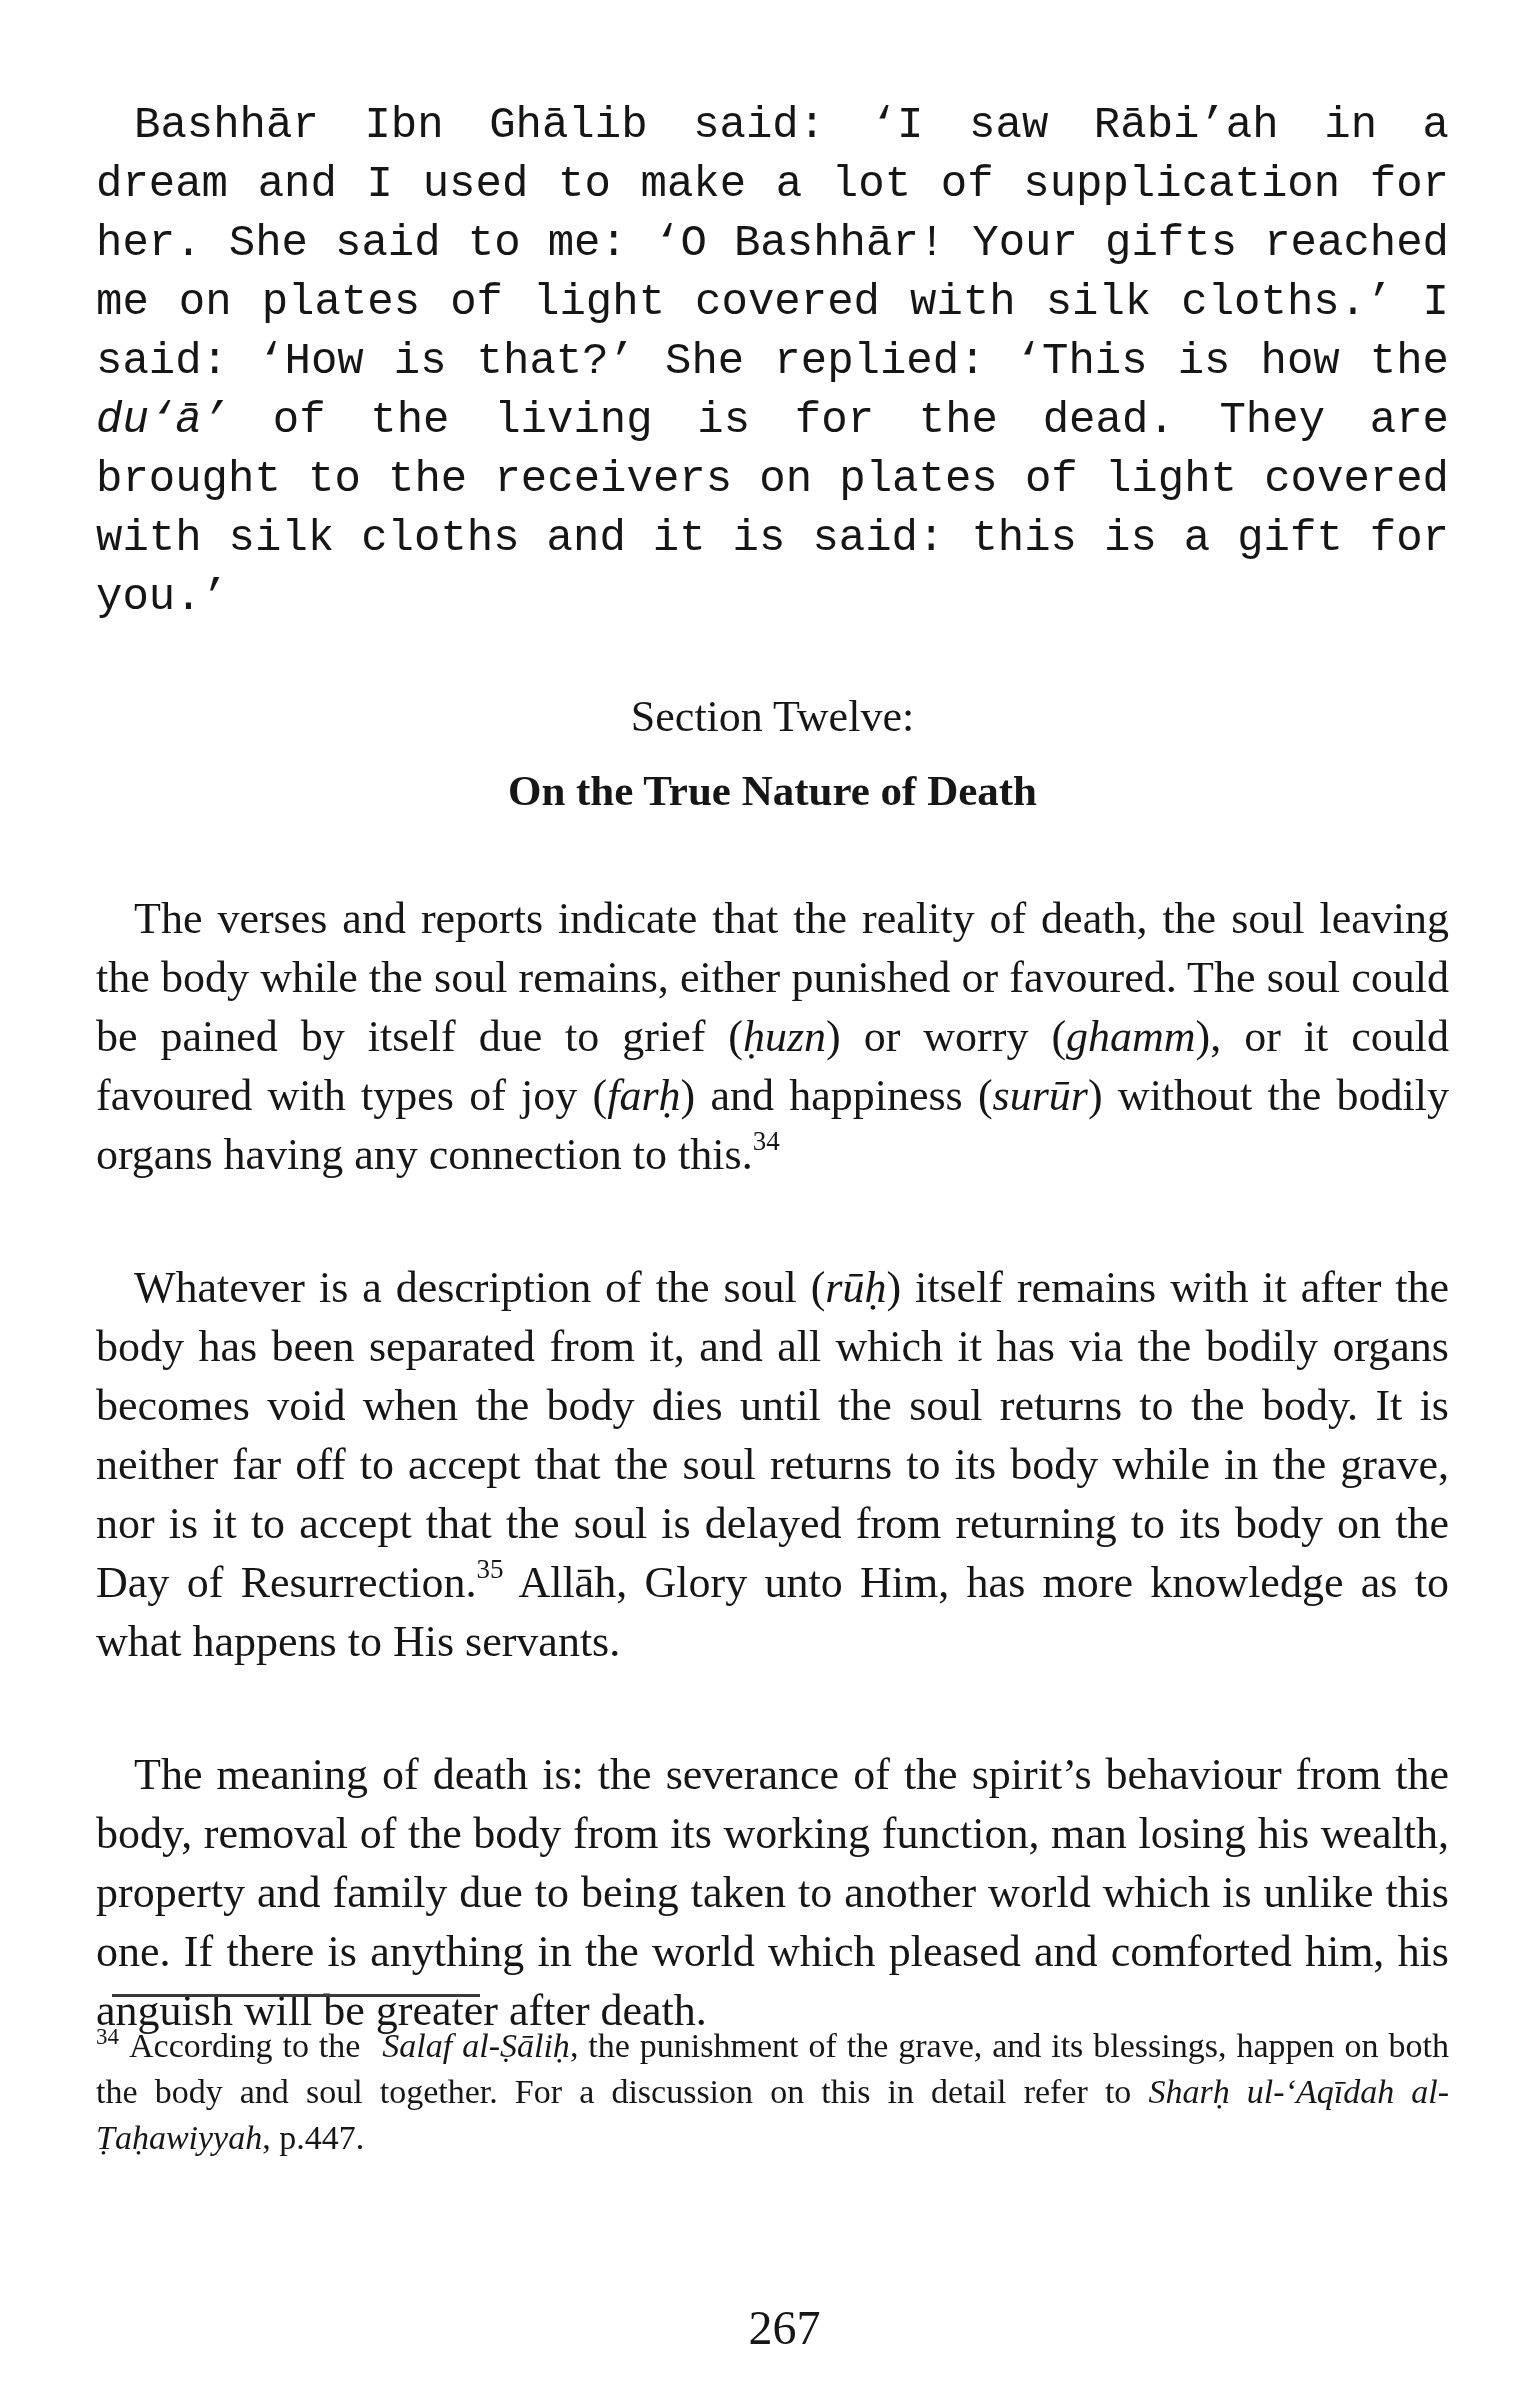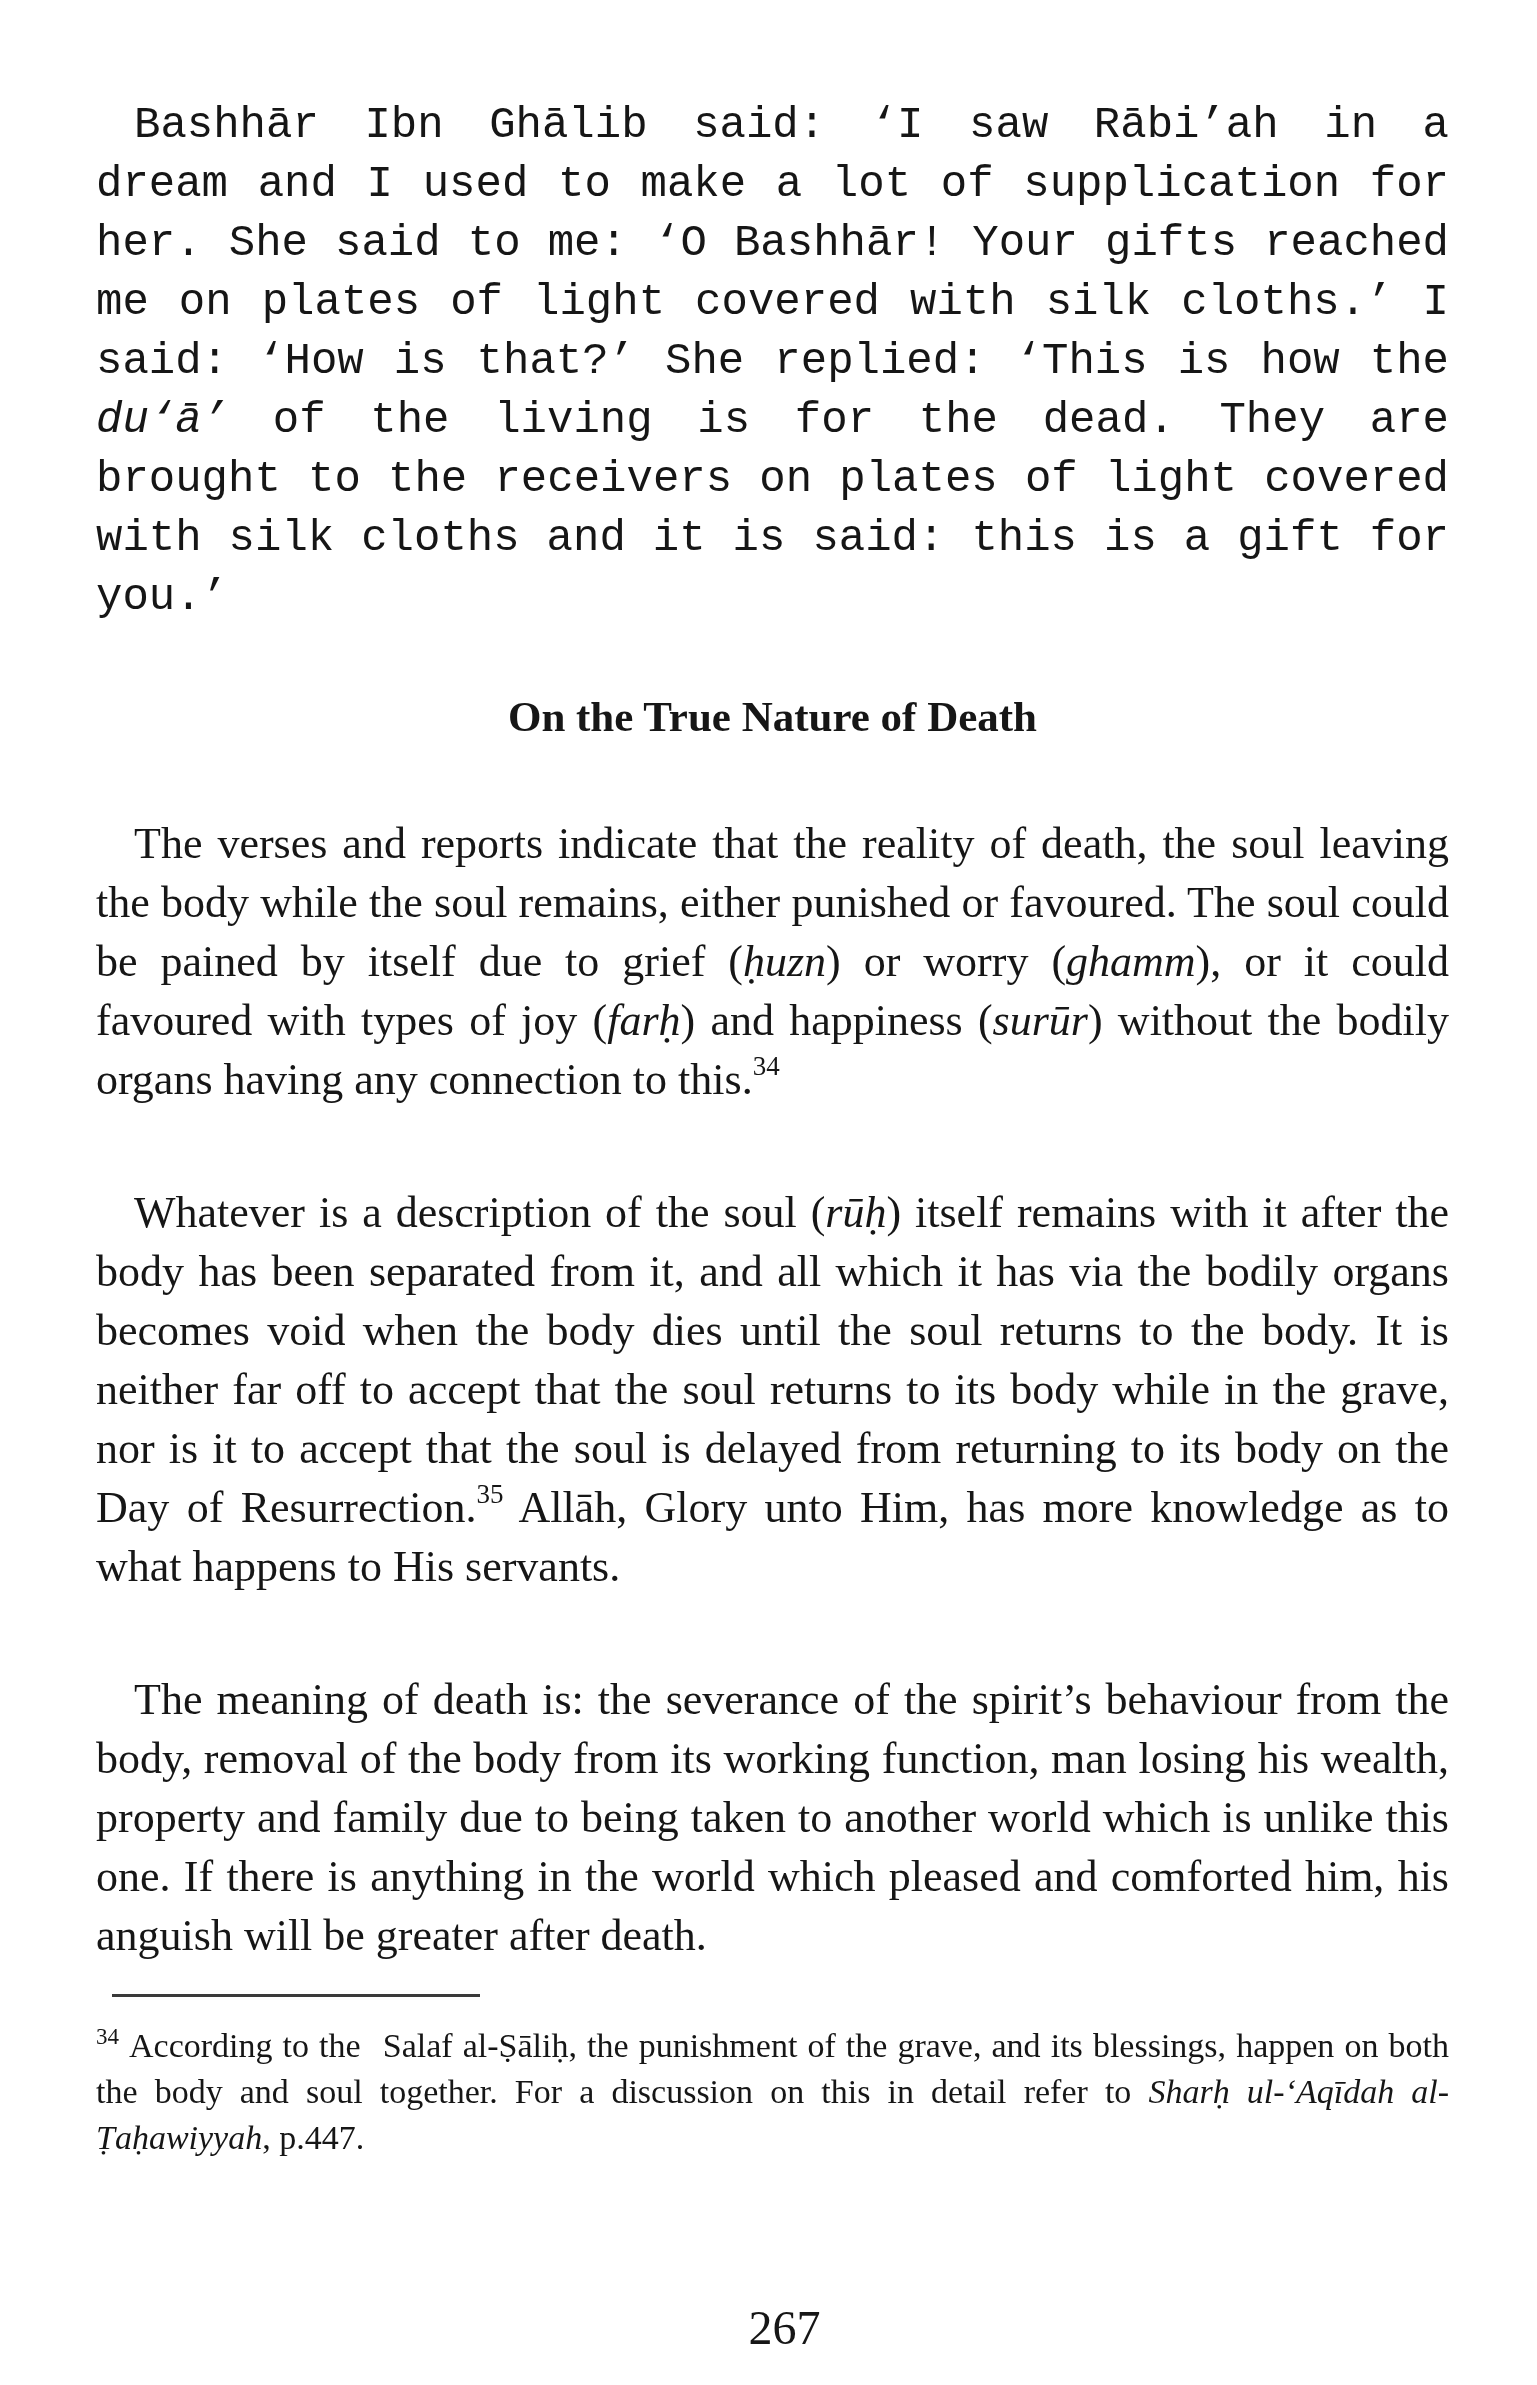--- a/index.html
+++ b/index.html
@@ -98,35 +98,36 @@
 
 <div class="page">
   <div class="content">
 
 
     <main class="body-text">
 
       <p class="para para-first"><span>Bashhār Ibn Ghālib said: ‘I saw Rābi’ah in a dream and I used to make a lot of supplication for her. She said to me: ‘O Bashhār! Your gifts reached me on plates of light covered with silk cloths.’ I said: ‘How is that?’ She replied: ‘This is how the </span><span style="font-style: italic;">du‘ā’</span><span> of the living is for the dead. They are brought to the receivers on plates of light covered with silk cloths and it is said: this is a gift for you.’</span></p>
 
       <div class="section-heading">
+        <div class="section-kicker">Section Twelve:</div>
         <h1 class="section-title">On the True Nature of Death</h1>
       </div>
 
       <p class="para para-gap"><span>The verses and reports indicate that the reality of death, the soul leaving the body while the soul remains, either punished or favoured. The soul could be pained by itself due to grief (</span><span style="font-style: italic;">ḥuzn</span><span>) or worry (</span><span style="font-style: italic;">ghamm</span><span>), or it could favoured with types of joy (</span><span style="font-style: italic;">farḥ</span><span>) and happiness (</span><span style="font-style: italic;">surūr</span><span>) without the bodily organs having any connection to this.</span><sup class="ref">34</sup></p>
 
       <p class="para para-gap"><span>Whatever is a description of the soul (</span><span style="font-style: italic;">rūḥ</span><span>) itself remains with it after the body has been separated from it, and all which it has via the bodily organs becomes void when the body dies until the soul returns to the body. It is neither far off to accept that the soul returns to its body while in the grave, nor is it to accept that the soul is delayed from returning to its body on the Day of Resurrection.</span><sup class="ref">35</sup><span> Allāh, Glory unto Him, has more knowledge as to what happens to His servants.</span></p>
 
       <p class="para para-gap"><span>The meaning of death is: the severance of the spirit’s behaviour from the body, removal of the body from its working function, man losing his wealth, property and family due to being taken to another world which is unlike this one. If there is anything in the world which pleased and comforted him, his anguish will be greater after death.</span></p>
 
     </main>
   </div>
 
   <footer class="footer-block">
     <hr class="fn-rule">
 
     <div class="footnote">
-      <sup class="fn-marker">34</sup><span><span>According to the </span><span style=" margin-left: 12px;">Salaf al-Ṣāliḥ</span><span>, the punishment of the grave, and its blessings, happen on both the body and soul together. For a discussion on this in detail refer to </span><span style="font-style: italic;">Sharḥ ul-‘Aqīdah al-Ṭaḥawiyyah</span><span>, p.447.</span></span>
+      <sup class="fn-marker">34</sup><span><span>According to the </span><span style="font-style: italic; margin-left: 12px;">Salaf al-Ṣāliḥ</span><span>, the punishment of the grave, and its blessings, happen on both the body and soul together. For a discussion on this in detail refer to </span><span style="font-style: italic;">Sharḥ ul-‘Aqīdah al-Ṭaḥawiyyah</span><span>, p.447.</span></span>
     </div>
 
   </footer>
 
   <div class="page-number">267</div>
 </div>
 
 </body></html>

